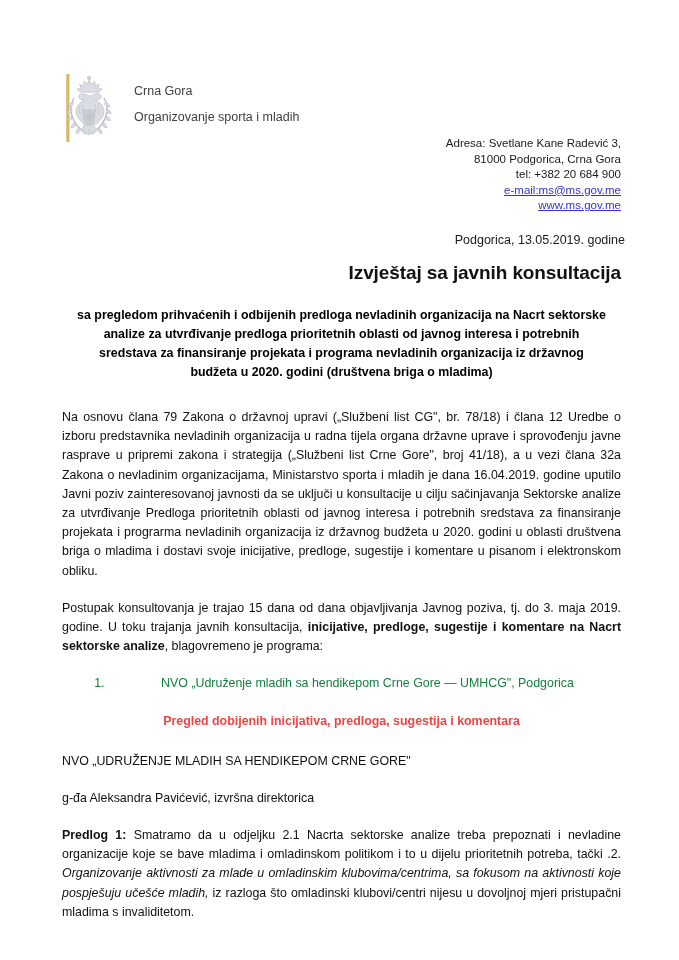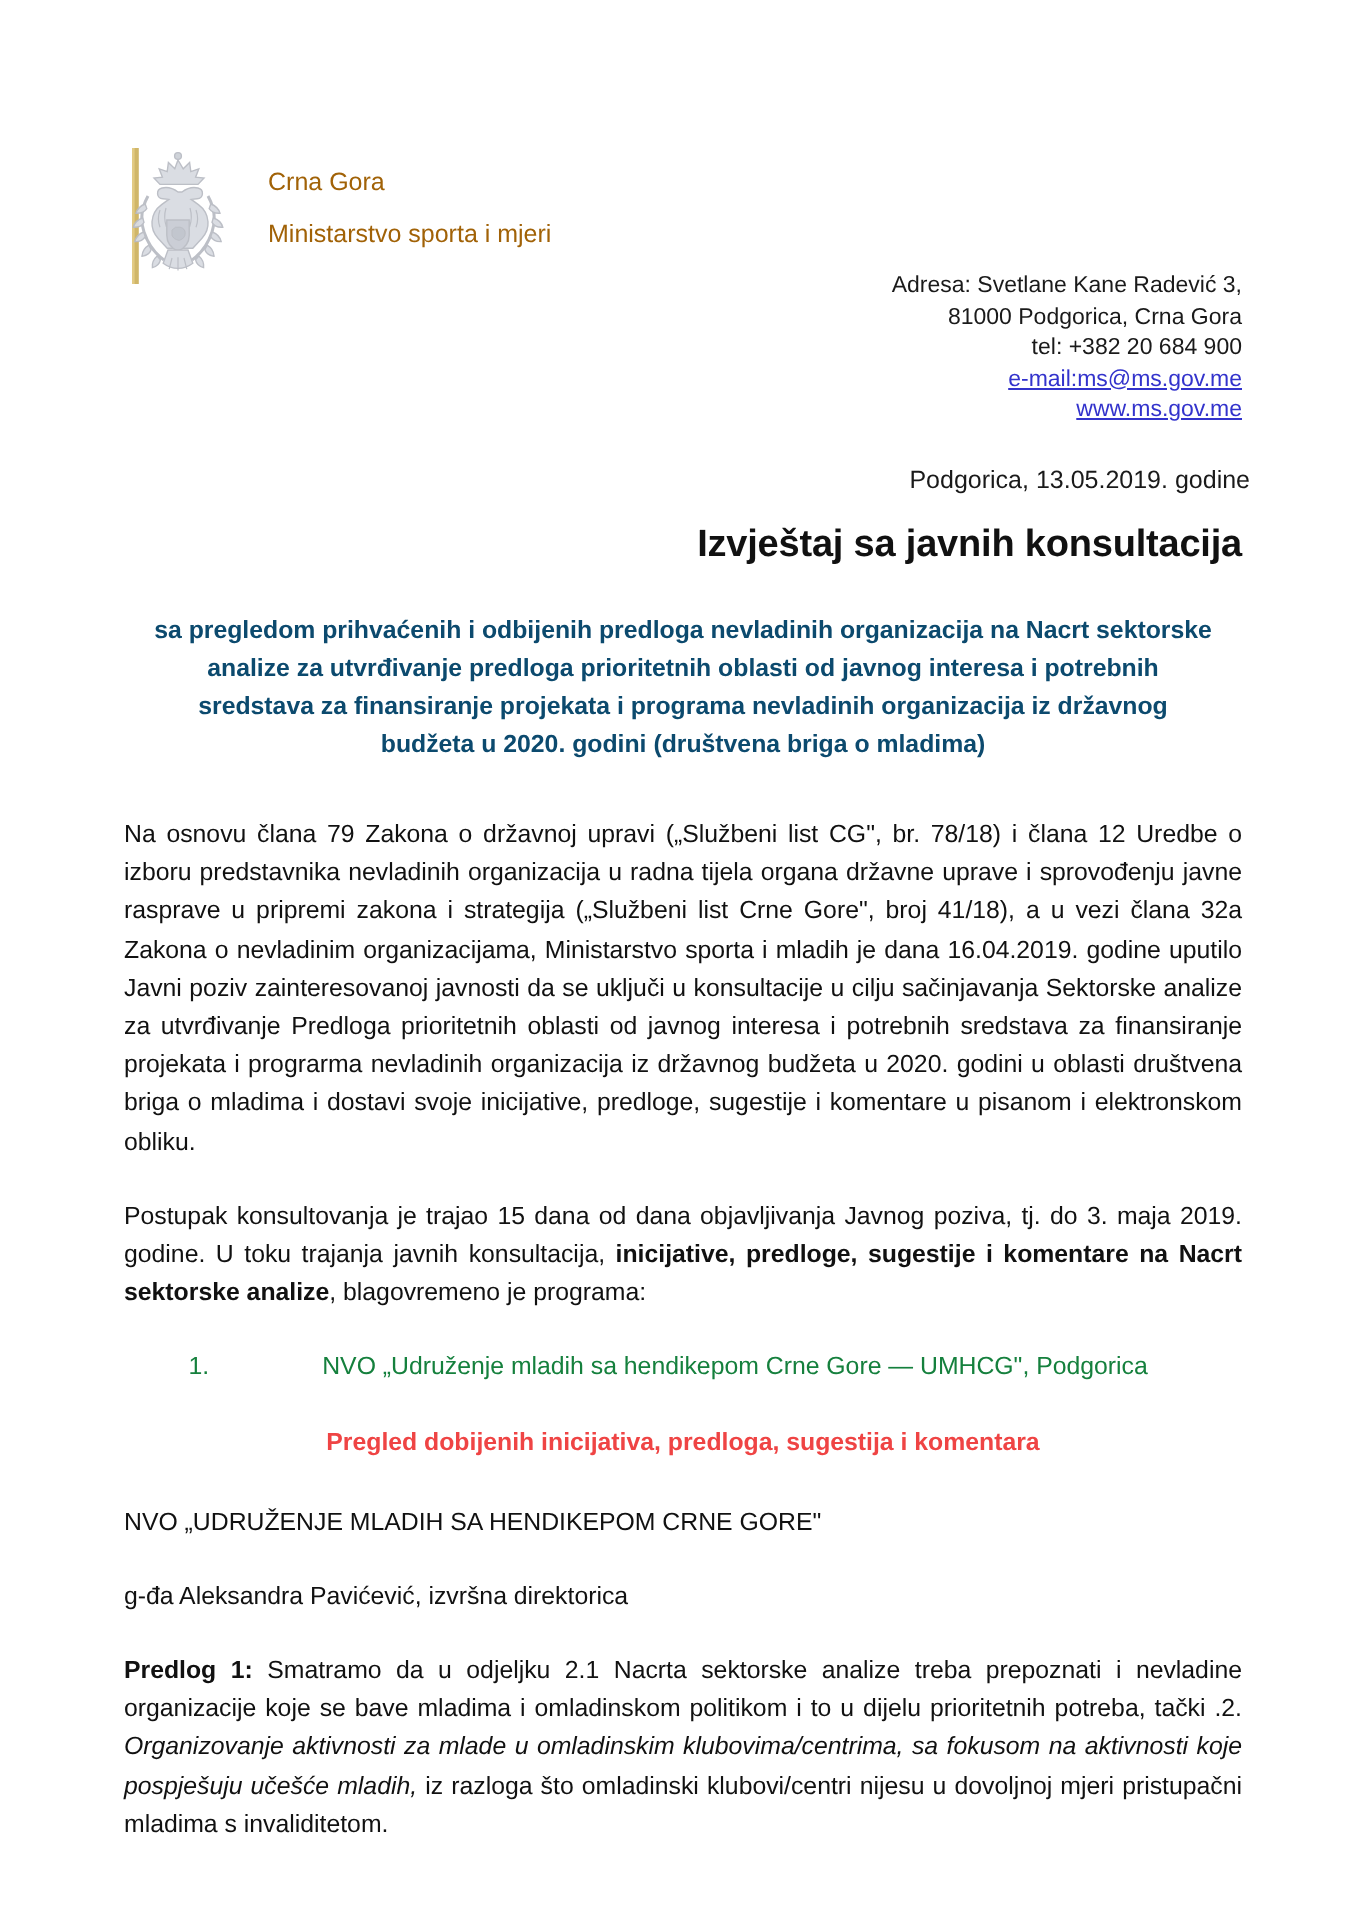--- a/index.html
+++ b/index.html
@@ -40,21 +40,21 @@
   }
   .emblem svg { display: block; }
 
   .org-lines {
     margin-left: 14px;
     padding-top: 6px;
   }
   .org-line {
     font-size: 12.5px;
     line-height: 26px;
-    color: #a16207;
+    color: #404040;
     white-space: nowrap;
   }
 
   
   .address-block {
     position: absolute;
     right: 58px;
     top: 136px;
     text-align: right;
     font-size: 11.5px;
@@ -92,21 +92,21 @@
     letter-spacing: -0.1px;
     color: #111;
   }
 
   .subtitle {
     text-align: center;
     font-size: 12.4px;
     font-weight: bold;
     line-height: 19px;
     margin: 0 14px 26px 14px;
-    color: #0c4a6e;
+    color: #000000;
   }
 
   p.body-text {
     font-size: 12.4px;
     line-height: 19.2px;
     text-align: justify;
     margin: 0 0 18px 0;
     color: #111;
     hyphens: none;
   }
@@ -178,21 +178,21 @@
           <path d="M25.4 38 h11.2 v7.6 q0 5.4 -5.6 8 q-5.6 -2.6 -5.6 -8z" fill="#c9ccd4"></path>
           <path d="M28 43 q1.6 -2 4 -1.4 q2.6 0.6 2.6 3 q0 2.6 -3 3.6 q-3 -0.6 -3.6 -2.6z" fill="#bfc3cc" stroke-width="0.5"></path>
 
           <path d="M26 53 l-2.4 6.6 q3.4 2.6 7.4 2.6 q4 0 7.4 -2.6 l-2.4 -6.6z"></path>
           <path d="M31 56.6 v6.6 M28 57 l-1.4 5.6 M34 57 l1.4 5.6" fill="none" stroke-width="0.6"></path>
         </g>
       </svg>
     </div>
     <div class="org-lines">
       <div class="org-line">Crna Gora</div>
-      <div class="org-line">Ministarstvo sporta i mjeri</div>
+      <div class="org-line">Organizovanje sporta i mladih</div>
     </div>
   </div>
 
   <div class="address-block">
     <div>Adresa: Svetlane Kane Radević 3,</div>
     <div>81000 Podgorica, Crna Gora</div>
     <div>tel: +382 20 684 900</div>
     <a class="link" href="#">e-mail:ms@ms.gov.me</a>
     <a class="link" href="#">www.ms.gov.me</a>
   </div>

